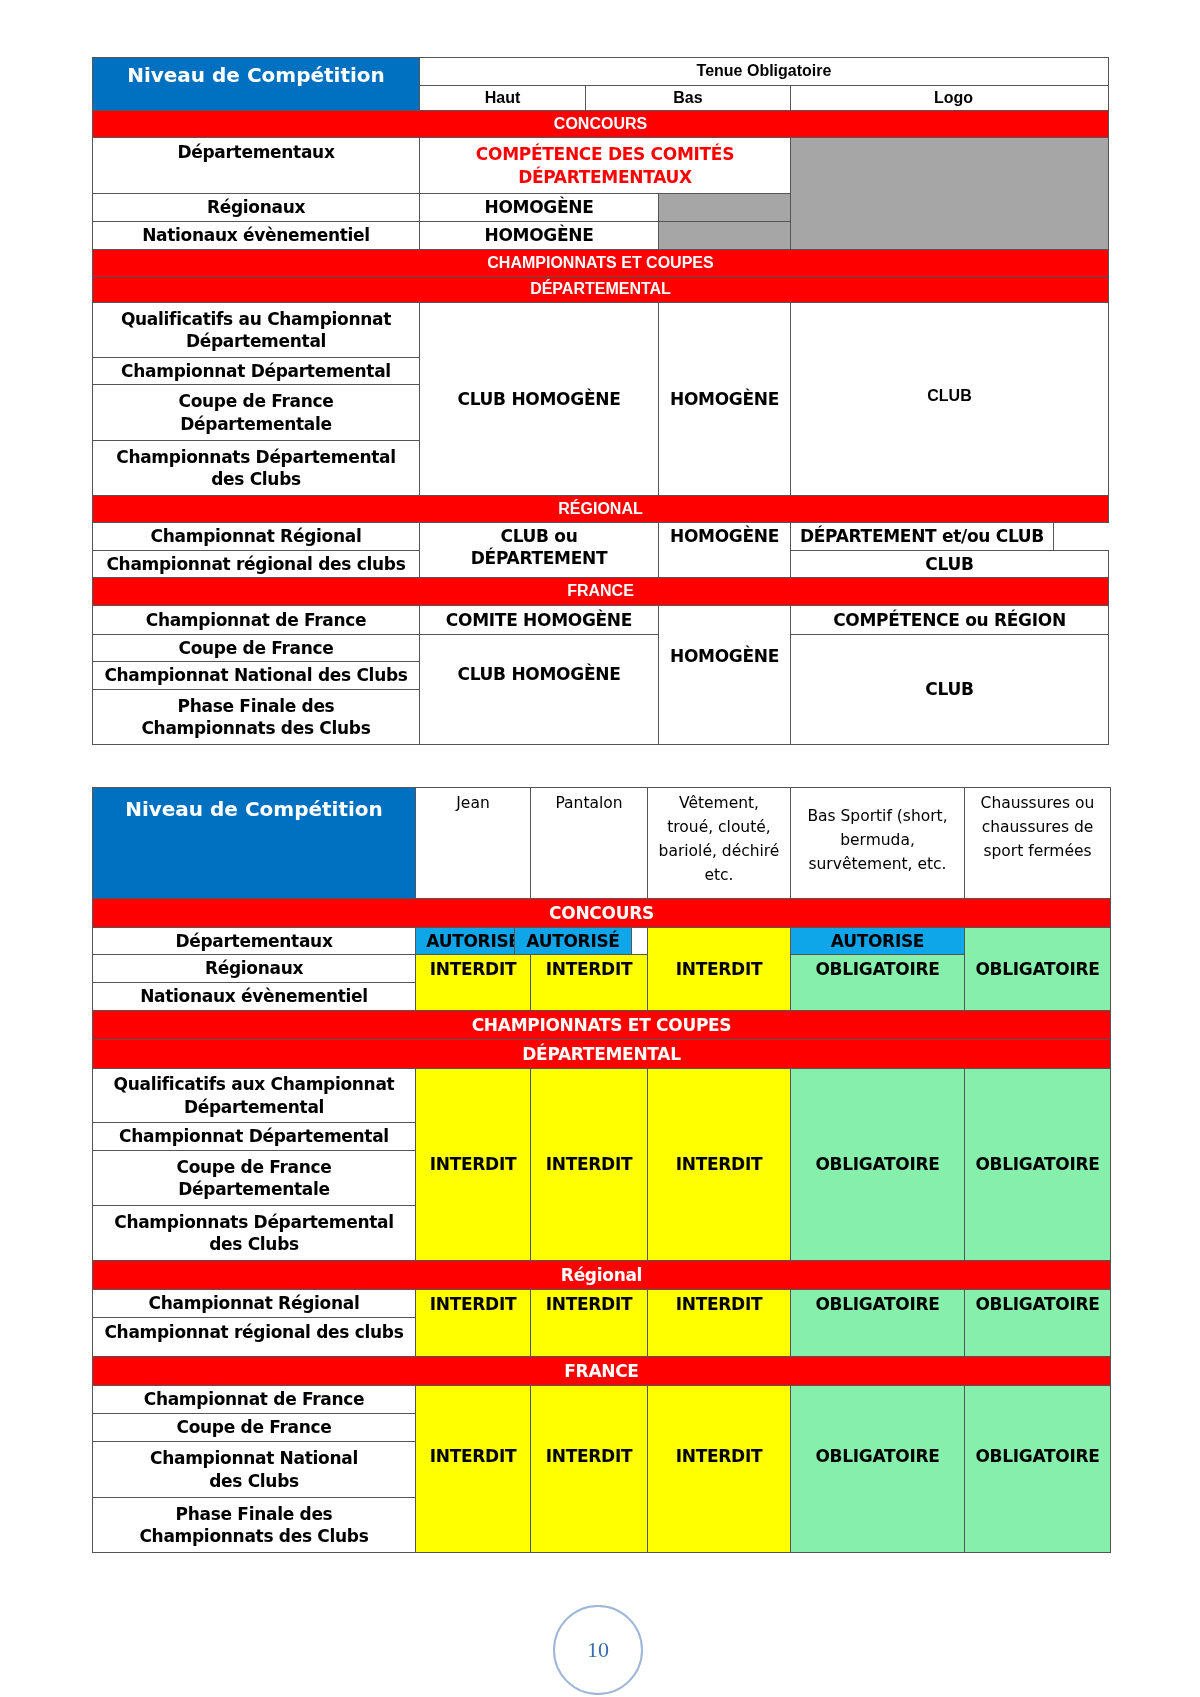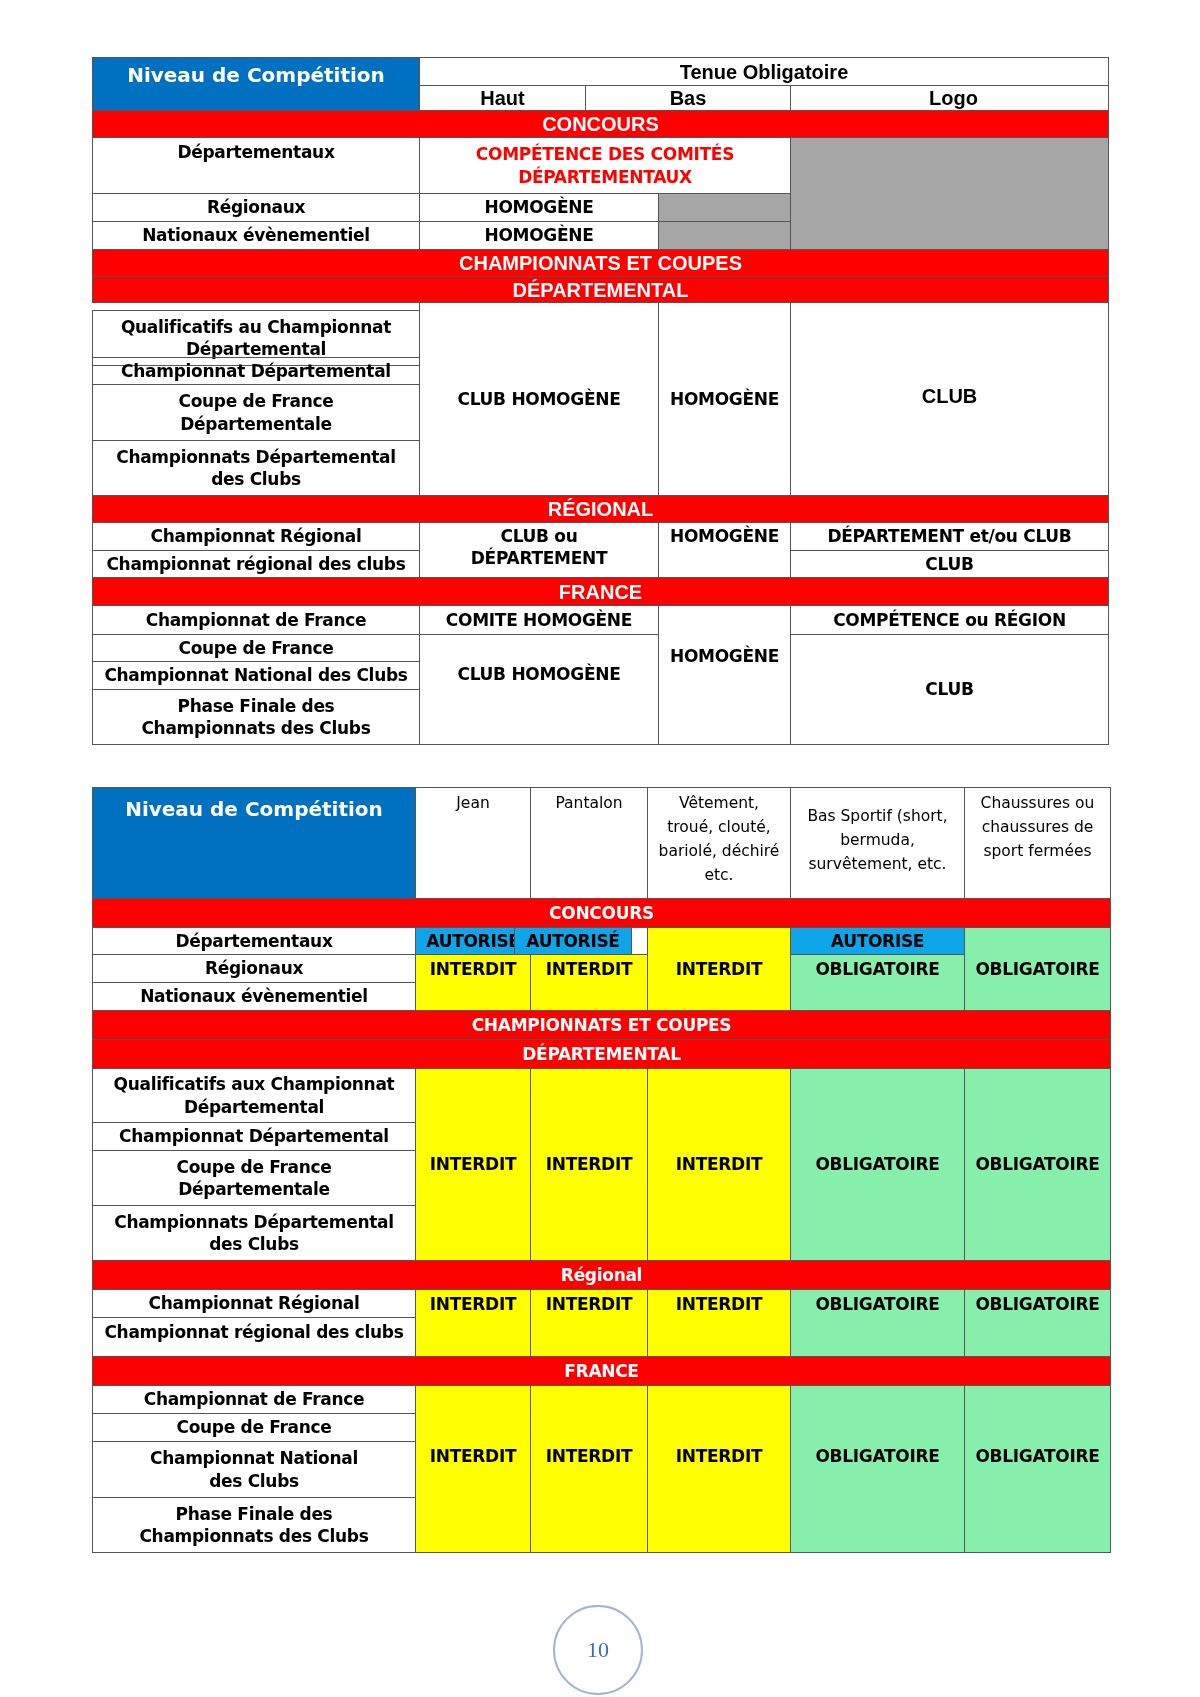--- a/index.html
+++ b/index.html
@@ -1,19 +1,19 @@
 <!DOCTYPE html>
 <html><head>
 <meta charset="utf-8">
 <style>
   html,body{margin:0;padding:0;background:#fff;}
   body{width:1200px;height:1697px;position:relative;overflow:hidden;font-family:"Liberation Sans",sans-serif;}
   .c{position:absolute;box-sizing:border-box;border:1px solid #555;display:flex;align-items:center;justify-content:center;text-align:center;color:#000;line-height:1.3;}
   .cal{font-family:"DejaVu Sans",sans-serif;font-weight:bold;font-size:17px;letter-spacing:-0.3px;}
-  .arial{font-family:"Liberation Sans",sans-serif;font-weight:bold;font-size:20px;}
+  .arial{font-family:"Liberation Sans",sans-serif;font-weight:bold;font-size:16px;}
   .blue{background:#0070C0;color:#fff;align-items:flex-start;padding-top:4px;}
   .red{background:#FF0000;color:#fff;}
   .grey{background:#A6A6A6;}
   .yellow{background:#FFFF00;}
   .green{background:#0ea5e9;}
   .cyan{background:#86efac;}
   .top{align-items:flex-start;padding-top:3px;}
   .hdr2{font-family:"DejaVu Sans",sans-serif;font-size:15.5px;font-weight:normal;align-items:flex-start;padding-top:3px;line-height:1.55;}
   .redtxt{color:#FF0000;}
   .pn{position:absolute;left:553px;top:1605px;width:90px;height:90px;border:2px solid #9DB6D8;border-radius:50%;box-sizing:border-box;display:flex;align-items:center;justify-content:center;font-family:"Liberation Serif",serif;font-size:22px;color:#3A6CB0;}
@@ -37,34 +37,34 @@
   <div class="c grey" style="left:790px;top:137px;width:319px;height:113px;"></div>
   <div class="c cal" style="left:92px;top:193px;width:328px;height:29px;">Régionaux</div>
   <div class="c cal" style="left:419px;top:193px;width:240px;height:29px;">HOMOGÈNE</div>
   <div class="c grey" style="left:658px;top:193px;width:133px;height:29px;"></div>
   <div class="c cal" style="left:92px;top:221px;width:328px;height:29px;">Nationaux évènementiel</div>
   <div class="c cal" style="left:419px;top:221px;width:240px;height:29px;">HOMOGÈNE</div>
   <div class="c grey" style="left:658px;top:221px;width:133px;height:29px;"></div>
 
   <div class="c red arial" style="left:92px;top:249px;width:1017px;height:28px;">CHAMPIONNATS ET COUPES</div>
   <div class="c red arial" style="left:92px;top:276px;width:1017px;height:27px;">DÉPARTEMENTAL</div>
-  <div class="c cal" style="left:92px;top:302px;width:328px;height:56px;margin-top:8px;">Qualificatifs au Championnat Départemental</div>
+  <div class="c cal" style="left:92px;top:302px;width:328px;height:56px;">Qualificatifs au Championnat Départemental</div>
   <div class="c cal" style="left:92px;top:357px;width:328px;height:28px;">Championnat Départemental</div>
   <div class="c cal" style="left:92px;top:384px;width:328px;height:57px;padding:0 50px;">Coupe de France Départementale</div>
   <div class="c cal" style="left:92px;top:440px;width:328px;height:56px;padding:0 20px;">Championnats Départemental des Clubs</div>
   <div class="c cal" style="left:419px;top:302px;width:240px;height:194px;">CLUB HOMOGÈNE</div>
   <div class="c cal" style="left:658px;top:302px;width:133px;height:194px;">HOMOGÈNE</div>
   <div class="c arial" style="left:790px;top:302px;width:319px;height:194px;padding-bottom:6px;">CLUB</div>
 
   <div class="c red arial" style="left:92px;top:495px;width:1017px;height:28px;">RÉGIONAL</div>
   <div class="c cal" style="left:92px;top:522px;width:328px;height:29px;">Championnat Régional</div>
   <div class="c cal" style="left:92px;top:550px;width:328px;height:28px;">Championnat régional des clubs</div>
   <div class="c cal top" style="left:419px;top:522px;width:240px;height:56px;padding:0 50px;padding-top:2px;">CLUB ou DÉPARTEMENT</div>
   <div class="c cal top" style="left:658px;top:522px;width:133px;height:56px;padding-top:2px;">HOMOGÈNE</div>
-  <div class="c cal" style="left:790px;top:522px;width:319px;height:29px;">DÉPARTEMENT et/ou CLUB</div>
+  <div class="c cal" style="left:790px;top:522px;width:264px;height:29px;">DÉPARTEMENT et/ou CLUB</div>
   <div class="c cal" style="left:790px;top:550px;width:319px;height:28px;">CLUB</div>
 
   <div class="c red arial" style="left:92px;top:577px;width:1017px;height:29px;">FRANCE</div>
   <div class="c cal" style="left:92px;top:605px;width:328px;height:30px;">Championnat de France</div>
   <div class="c cal" style="left:92px;top:634px;width:328px;height:28px;">Coupe de France</div>
   <div class="c cal" style="left:92px;top:661px;width:328px;height:29px;">Championnat National des Clubs</div>
   <div class="c cal" style="left:92px;top:689px;width:328px;height:56px;padding:0 20px;">Phase Finale des Championnats des Clubs</div>
   <div class="c cal" style="left:419px;top:605px;width:240px;height:30px;">COMITE HOMOGÈNE</div>
   <div class="c cal" style="left:419px;top:634px;width:240px;height:111px;padding-bottom:30px;">CLUB HOMOGÈNE</div>
   <div class="c cal" style="left:658px;top:605px;width:133px;height:140px;padding-bottom:38px;">HOMOGÈNE</div>

